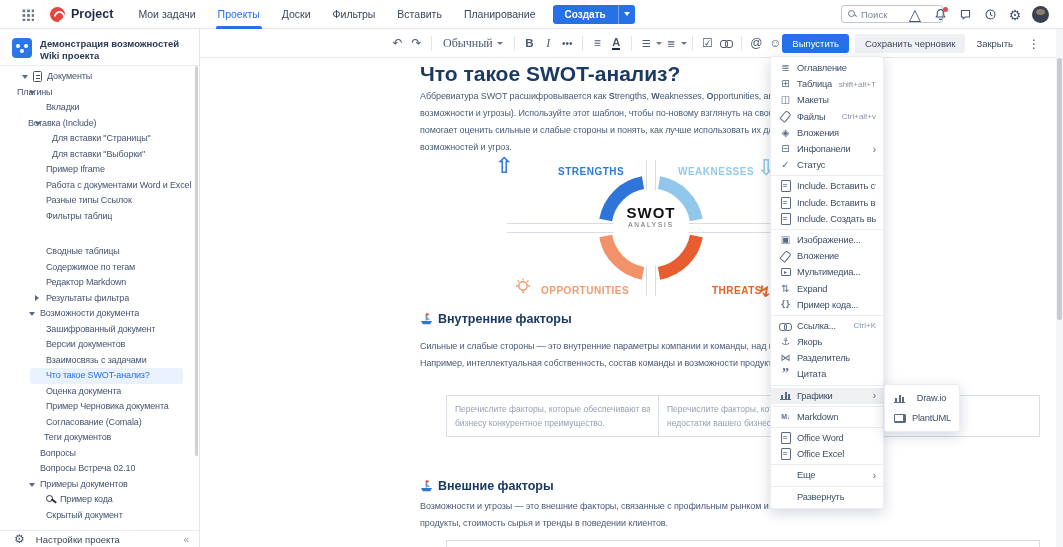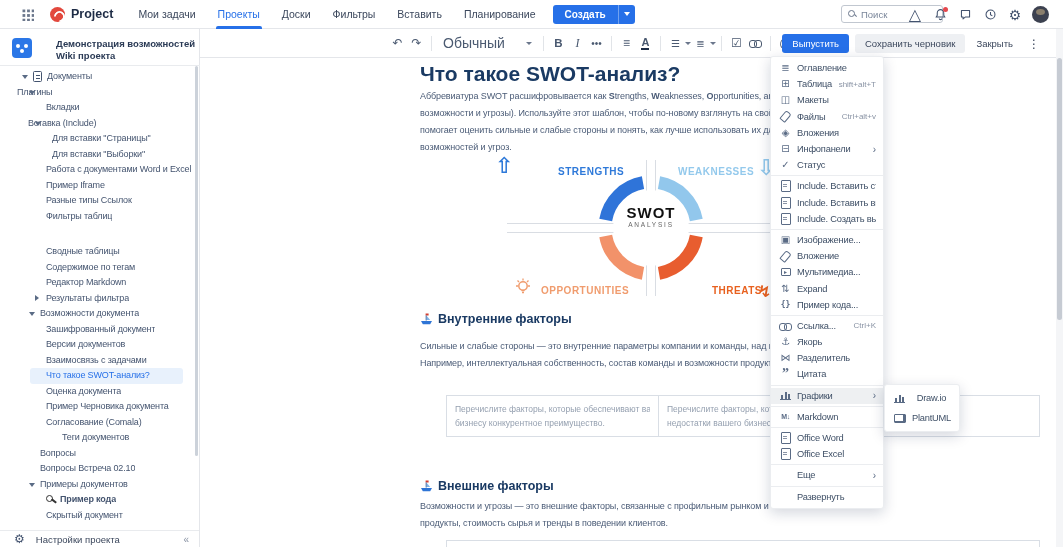--- a/index.html
+++ b/index.html
@@ -29,21 +29,21 @@
   .search-box input::placeholder { color:#7a869a; }
   .top-icons { position:absolute; right:14px; top:0; height:29px; display:flex; align-items:center; gap:9px; }
   .tico { width:16px; height:16px; display:flex; align-items:center; justify-content:center; cursor:pointer; position:relative; color:#42526e; }
   .badge-dot { position:absolute; right:0px; top:0px; width:5px; height:5px; border-radius:50%; background:#e5484d; }
   .gear-g { font-size:14px; color:#42526e; line-height:16px; }
   .avatar { width:17px; height:17px; border-radius:50%; background:#3c4150; position:relative; overflow:hidden; cursor:pointer; }
   .avatar::after { content:''; position:absolute; left:4px; top:3px; width:9px; height:6px; border-radius:50%; background:#8a7f6d; }
 
   
   .sidebar { position:absolute; left:0; top:29px; width:200px; height:518px; background:#fff; border-right:1px solid #e4e6ea; z-index:10; }
-  .space-head { position:absolute; left:12px; top:9px; display:flex; gap:24px; }
+  .space-head { position:absolute; left:12px; top:9px; display:flex; gap:8px; }
   .space-avatar { width:20px; height:20px; border-radius:4px; background:#2b77e7; flex:none; position:relative; }
   .space-avatar::after { content:''; position:absolute; left:4px; top:6px; width:4px; height:4px; border-radius:50%; background:#fff; box-shadow:8px 0 0 #fff, 4px 5px 0 #fff; }
   .space-title { font-size:9.5px; font-weight:600; color:#2a3a55; width:152px; line-height:11.5px; }
   .sb-div { position:absolute; left:0px; width:200px; height:1px; background:#e9ebee; }
   .tree { position:absolute; left:0; top:40px; width:193px; height:463px; overflow:hidden; }
   .trow { position:relative; height:15.5px; line-height:15.5px; font-size:9px; letter-spacing:-0.15px; color:#44546f; white-space:nowrap; overflow:hidden; cursor:pointer; display:flex; align-items:center; }
   .trow .tlabel { overflow:hidden; text-overflow:clip; }
   .trow.sel { background:#e8f1fc; border-radius:3px; margin-left:30px; margin-right:10px; color:#2670e8; }
   .chev-down { position:absolute; top:6px; width:0; height:0; border-left:3.2px solid transparent; border-right:3.2px solid transparent; border-top:4px solid #5a6b85; }
   .chev-right { position:absolute; top:4.5px; width:0; height:0; border-top:3.2px solid transparent; border-bottom:3.2px solid transparent; border-left:4px solid #5a6b85; }
@@ -55,21 +55,21 @@
   .sb-scroll { position:absolute; left:195px; top:66px; width:3px; height:390px; background:#ccd2da; border-radius:2px; z-index:11; }
   .sb-foot { position:absolute; left:0; bottom:0; width:199px; height:17px; border-top:1px solid #e9ebee; display:flex; align-items:center; background:#fff; }
   .sb-foot .gear-g { font-size:12px; margin-left:14px; }
   .sb-foot-label { font-size:9.5px; color:#3b475c; margin-left:11px; flex:1; }
   .collapse-g { font-size:10px; color:#8993a4; margin-right:10px; cursor:pointer; }
 
   
   .toolbar { position:absolute; left:200px; top:29px; width:856px; height:29px; background:#fff; border-bottom:1px solid #e4e6ea; display:flex; align-items:center; padding-left:188px; z-index:20; }
   .tbi { min-width:19px; height:20px; display:flex; align-items:center; justify-content:center; color:#4a5970; font-size:12px; cursor:pointer; border-radius:3px; padding:0 2px; }
   .tb-sep { width:1px; height:15px; background:#e1e4e8; margin:0 5px; }
-  .style-dd { display:flex; align-items:center; gap:21px; font-size:14px; color:#4a5970; padding:0 6px; cursor:pointer; }
+  .style-dd { display:flex; align-items:center; gap:4px; font-size:12px; color:#4a5970; padding:0 6px; cursor:pointer;font-family:Liberation Serif, serif; }
   .crt-g { width:0; height:0; border-left:3.2px solid transparent; border-right:3.2px solid transparent; border-top:3.8px solid #6b778c; }
   .tbi.bold { font-weight:bold; font-size:11.5px; }
   .tbi.ital { font-style:italic; font-family:"Liberation Serif",serif; font-size:12px; }
   .tbi.small { font-size:10px; }
   .a-color { border-bottom:2px solid #1c2b45; line-height:11px; height:13px; font-size:11px; font-weight:bold; }
   .link-g { position:relative; width:12px; height:7px; }
   .link-g::before,.link-g::after { content:''; position:absolute; top:0; width:6px; height:6px; border:1.3px solid #4a5970; border-radius:3px; }
   .link-g::after { left:5px; }
   .tb-right { position:absolute; right:12px; top:0; height:29px; display:flex; align-items:center; gap:6px; }
   .btn { height:19px; border-radius:3px; font-size:9.5px; display:flex; align-items:center; padding:0 10px; cursor:pointer; white-space:nowrap; }
@@ -216,24 +216,24 @@
           <span class="chev-down" style="left: 35px;"></span>
           <span class="tlabel">Вставка (Include)</span>
         </div>
         <div class="trow" style="padding-left: 52px;">
           <span class="tlabel">Для вставки "Страницы"</span>
         </div>
         <div class="trow" style="padding-left: 52px;">
           <span class="tlabel">Для вставки "Выборки"</span>
         </div>
         <div class="trow" style="padding-left: 46px;">
+          <span class="tlabel">Пример Iframe</span>
+        </div>
+        <div class="trow" style="padding-left: 46px;">
           <span class="tlabel">Работа с документами Word и Excel</span>
-        </div>
-        <div class="trow" style="padding-left: 46px;">
-          <span class="tlabel">Пример Iframe</span>
         </div>
         <div class="trow" style="padding-left: 46px;">
           <span class="tlabel">Разные типы Ссылок</span>
         </div>
         <div class="trow" style="padding-left: 46px;">
           <span class="tlabel">Фильтры таблиц</span>
         </div>
         <div class="trow" style="padding-left: 46px; margin-top: 20px;">
           <span class="tlabel">Сводные таблицы</span>
         </div>
@@ -265,34 +265,34 @@
         </div>
         <div class="trow" style="padding-left: 46px;">
           <span class="tlabel">Оценка документа</span>
         </div>
         <div class="trow" style="padding-left: 46px;">
           <span class="tlabel">Пример Черновика документа</span>
         </div>
         <div class="trow" style="padding-left: 46px;">
           <span class="tlabel">Согласование (Comala)</span>
         </div>
-        <div class="trow" style="padding-left: 62px;">
+        <div class="trow" style="padding-left: 44px;">
           <span class="tlabel">Теги документов</span>
         </div>
         <div class="trow" style="padding-left: 40px;">
           <span class="tlabel">Вопросы</span>
         </div>
         <div class="trow" style="padding-left: 40px;">
           <span class="tlabel">Вопросы Встреча 02.10</span>
         </div>
         <div class="trow" style="padding-left: 40px;">
           <span class="chev-down" style="left: 29px;"></span>
           <span class="tlabel">Примеры документов</span>
         </div>
-        <div class="trow" style="padding-left: 46px; font-weight: bold;">
+        <div class="trow" style="padding-left: 46px;">
           <span class="key-ic"></span>
           <span class="tlabel">Пример кода</span>
         </div>
         <div class="trow" style="padding-left: 46px;">
           <span class="tlabel">Скрытый документ</span>
         </div>
       </div>
     <div class="sb-foot">
       <span class="gear-g">⚙</span>
       <span class="sb-foot-label">Настройки проекта</span>

